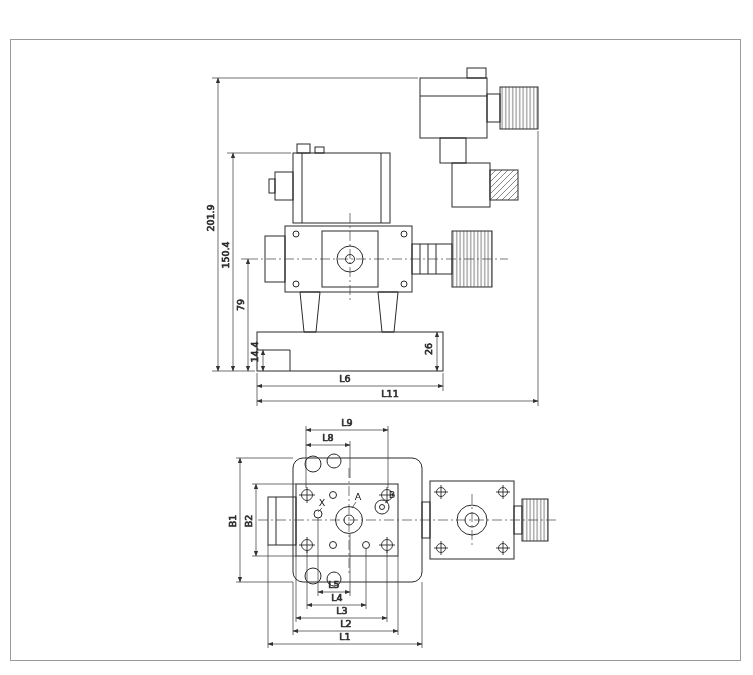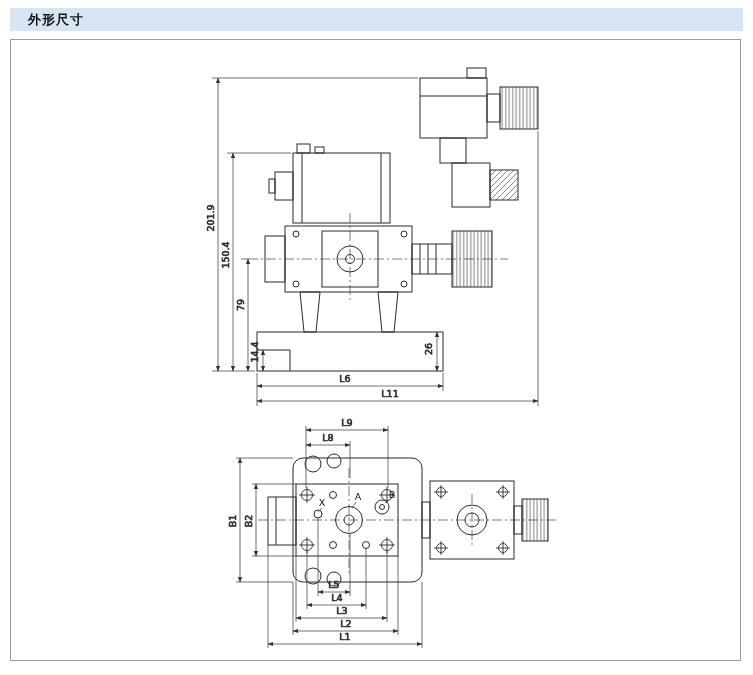--- a/index.html
+++ b/index.html
@@ -15,23 +15,20 @@
   svg.draw text{font-family:"DejaVu Sans","Liberation Sans",sans-serif;font-size:9.5px;fill:#111;}
   .outl{stroke:#2a2a2a;stroke-width:1;fill:none;}
   .dim{stroke:#333333;stroke-width:0.7;fill:none;}
   .cl{stroke:#444444;stroke-width:0.7;fill:none;stroke-dasharray:10 3 2 3;}
 </style>
 </head>
 <body>
 
 <div class="page">
 
-  <div class="section-header">
-    <span>外形尺寸</span>
-  </div>
 
   <div class="drawing-panel"></div>
 
   <svg class="draw" viewBox="0 0 753 675">
     <defs>
       <marker id="arr" viewBox="0 0 10 10" refX="9" refY="5" markerWidth="8" markerHeight="8" orient="auto-start-reverse">
         <path d="M0,1.2 L10,5 L0,8.8 z" fill="#333"></path>
       </marker>
       <pattern id="knurl" width="3.5" height="10" patternUnits="userSpaceOnUse">
         <line x1="1.7" y1="0" x2="1.7" y2="10" stroke="#555" stroke-width="0.8"></line>

